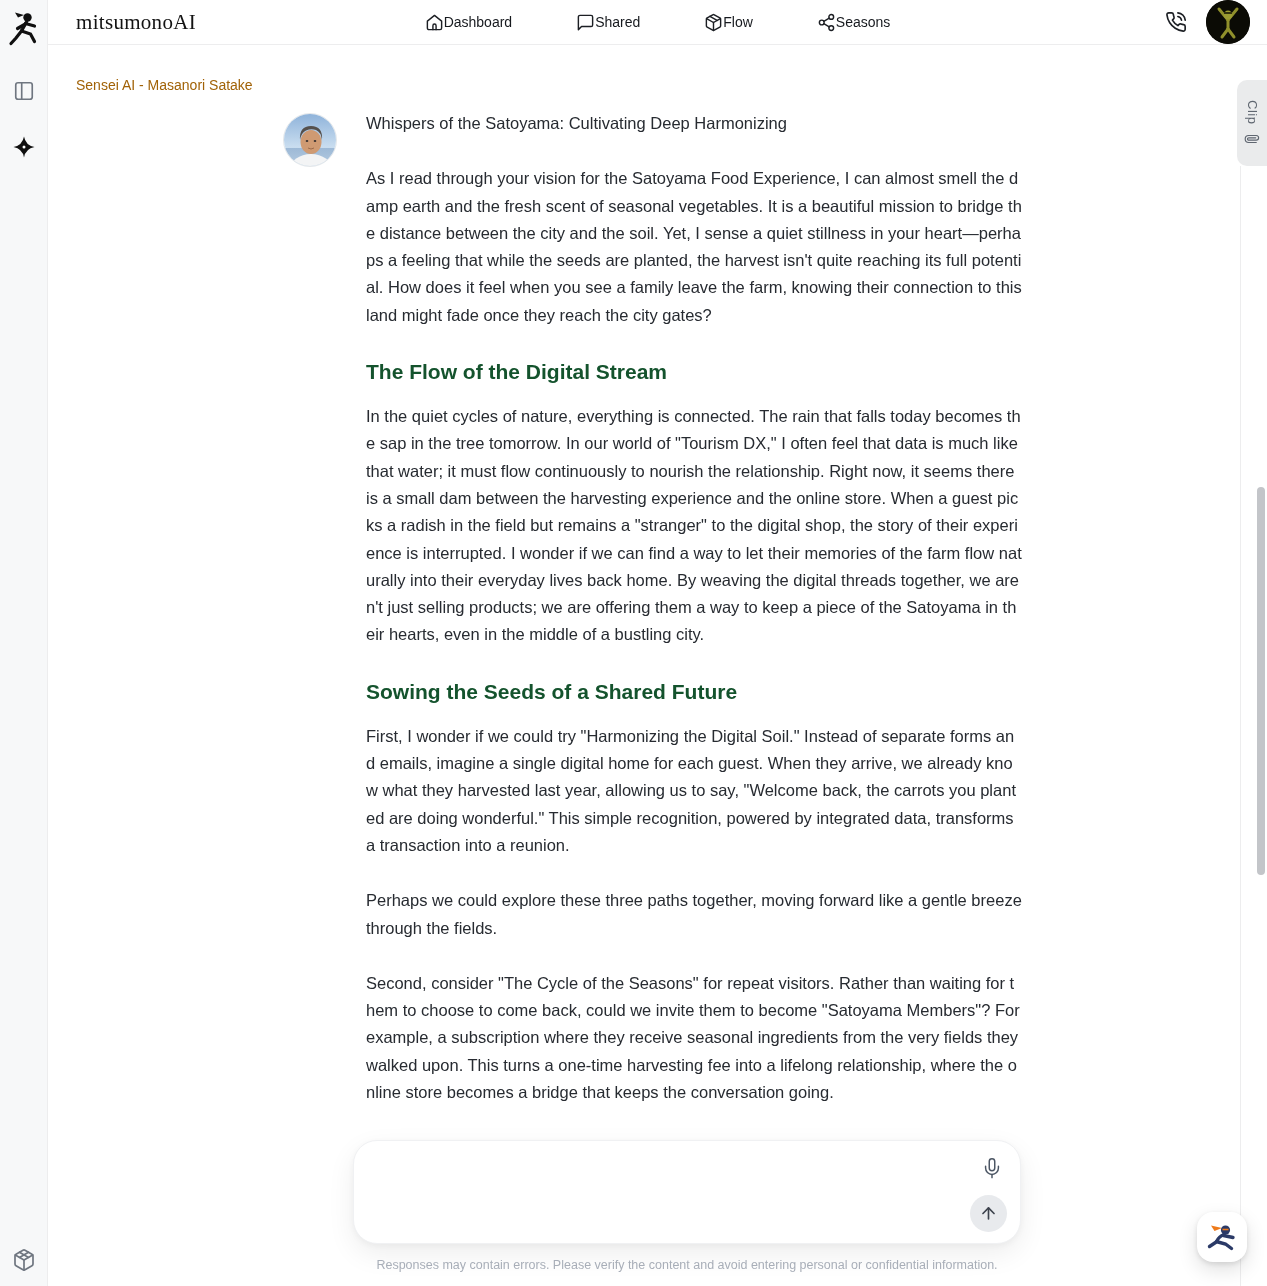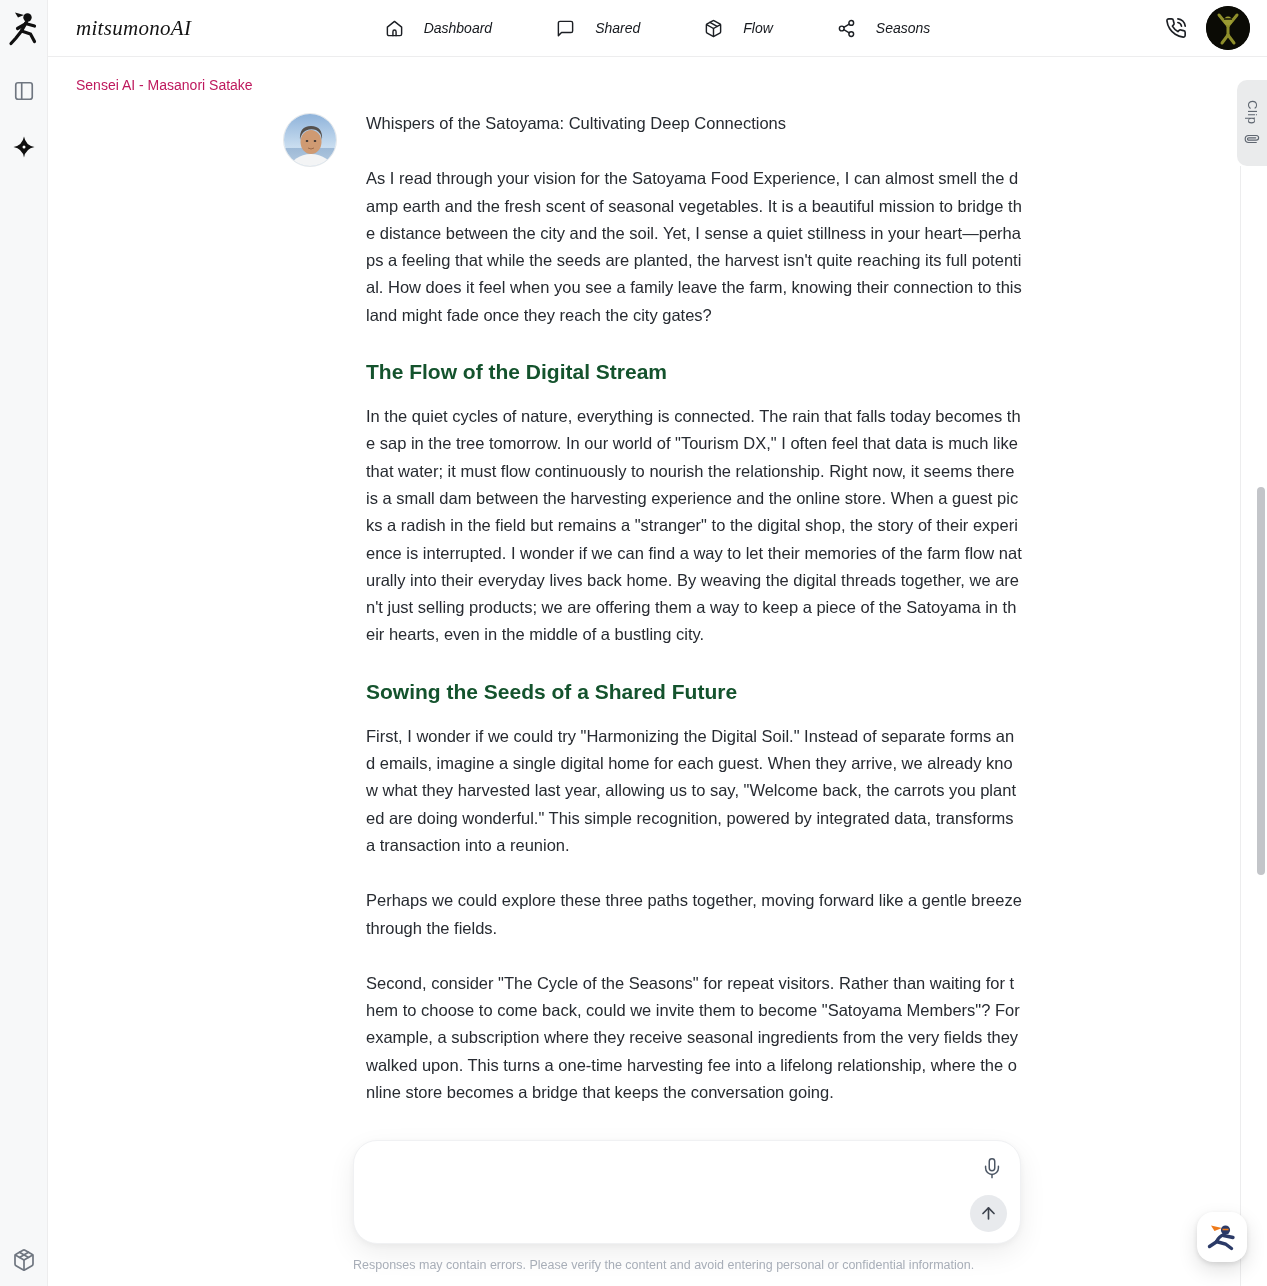--- a/index.html
+++ b/index.html
@@ -17,37 +17,37 @@
     display:flex; flex-direction:column; align-items:center;
   }
   .logo-btn { margin-top:9px; width:38px; height:40px; display:flex; align-items:center; justify-content:center; cursor:pointer; }
   .rail-btn { width:32px; height:32px; display:flex; align-items:center; justify-content:center; border-radius:6px; cursor:pointer; }
   .rail-btn.panel { margin-top:26px; }
   .rail-btn.spark { margin-top:24px; }
   .rail-btn.cube  { margin-top:auto; margin-bottom:10px; }
 
   
   .header {
-    position:absolute; left:48px; top:0; right:0; height:57px; background:#fff;
-    border-bottom:1px solid #ededee; z-index:40; display:flex; align-items:center;font-style:italic;
+    position:absolute; left:48px; top:0; right:0; height:45px; background:#fff;
+    border-bottom:1px solid #ededee; z-index:40; display:flex; align-items:center;
   }
   .brand {
     margin-left:28px; font-family:"Liberation Serif", serif; font-size:21px;
     font-weight:500; color:#131313; letter-spacing:.3px; white-space:nowrap;
   }
   .nav { position:absolute; left:330px; right:330px; display:flex; justify-content:center; gap:64px; }
-  .nav-item { display:flex; align-items:center; gap:20px; font-size:14px; color:#16191e; cursor:pointer; white-space:nowrap; }
+  .nav-item { display:flex; align-items:center; gap:0; font-size:14px; color:#16191e; cursor:pointer; white-space:nowrap; }
   .header-right { margin-left:auto; display:flex; align-items:center; gap:17px; padding-right:17px; }
   .phone-btn { width:26px; height:26px; display:flex; align-items:center; justify-content:center; cursor:pointer; }
   .avatar-user {
     width:44px; height:44px; border-radius:50%; overflow:hidden; cursor:pointer; background:#0b0b06;
   }
 
   
-  .breadcrumb { position:absolute; left:76px; top:77px; font-size:14px; color:#be185d; z-index:2; }
+  .breadcrumb { position:absolute; left:76px; top:77px; font-size:14px; color:#a16207; z-index:2; }
 
   
   .thread { position:absolute; left:283px; top:110px; width:739px; display:flex; gap:29px; z-index:1; }
   .msg-avatar {
     width:54px; height:54px; border-radius:50%; overflow:hidden; flex:none; margin-top:3px;
     border:1px solid #e3e7ea; box-shadow:0 0 0 2px #fff inset;
   }
   .msg-body { width:656px; font-size:16.5px; line-height:27.3px; color:#272b31; word-break:break-all; }
   .msg-title { font-size:16.5px; font-weight:400; margin:0 0 7px; }
   .msg-body h2 { font-size:21px; line-height:30px; font-weight:700; color:#14532d; margin:5px 0 16px; word-break:normal; }
@@ -64,21 +64,21 @@
     position:absolute; left:22px; top:15px; width:580px; height:72px; border:none; outline:none;
     resize:none; background:transparent; font-family:"Liberation Sans", sans-serif;
     font-size:15.5px; line-height:26px; color:#333;
   }
   .composer textarea::placeholder { color:#9ca3af; }
   .mic-btn { position:absolute; right:15px; top:14px; width:26px; height:26px; display:flex; align-items:center; justify-content:center; cursor:pointer; }
   .send-btn {
     position:absolute; right:13px; bottom:11px; width:37px; height:37px; border-radius:50%;
     background:#e8eaed; border:none; display:flex; align-items:center; justify-content:center; cursor:pointer;
   }
-  .disclaimer { position:absolute; left:353px; top:1258px; width:668px; font-size:12.5px; color:#a8aeb8; z-index:10; }
+  .disclaimer { position:absolute; left:353px; top:1258px; width:668px; text-align:center; font-size:12.5px; color:#a8aeb8; z-index:10; }
 
   
   .clip-tab {
     position:absolute; right:0; top:80px; width:30px; height:86px; background:#eaebec;
     border-radius:10px 0 0 10px; z-index:6; display:flex; flex-direction:column;
     align-items:center; justify-content:center; gap:7px; cursor:pointer; color:#5f6670;
   }
   .clip-label { writing-mode:vertical-rl; font-size:13px; letter-spacing:.5px; }
   .right-seam { position:absolute; right:26px; top:166px; bottom:0; width:1px; background:#ededee; z-index:6; }
   .scroll-thumb { position:absolute; right:2px; top:487px; width:8px; height:388px; border-radius:4px; background:#c3c5c9; z-index:30; cursor:pointer; }
@@ -223,21 +223,21 @@
       <ellipse cx="27" cy="55" rx="21" ry="15" fill="#f3f4f5"></ellipse>
       <ellipse cx="27" cy="28" rx="10.5" ry="12" fill="#cf9a72"></ellipse>
       <path d="M16 26 Q15 12 27 12 Q39 12 38 26 Q37 18 32 16 Q27 14.5 22 16.5 Q17 19 16 26 Z" fill="#55504c"></path>
       <ellipse cx="23" cy="27" rx="1.3" ry="1" fill="#3a3230"></ellipse>
       <ellipse cx="31" cy="27" rx="1.3" ry="1" fill="#3a3230"></ellipse>
       <path d="M24 34 Q27 36 30 34" stroke="#9c6b4a" stroke-width="1" fill="none"></path>
     </svg>
   </div>
 
   <div class="msg-body">
-    <p class="msg-title">Whispers of the Satoyama: Cultivating Deep Connections</p>
+    <p class="msg-title">Whispers of the Satoyama: Cultivating Deep Harmonizing</p>
     <p>As I read through your vision for the Satoyama Food Experience, I can almost smell the damp earth and the fresh scent of seasonal vegetables. It is a beautiful mission to bridge the distance between the city and the soil. Yet, I sense a quiet stillness in your heart—perhaps a feeling that while the seeds are planted, the harvest isn't quite reaching its full potential. How does it feel when you see a family leave the farm, knowing their connection to this land might fade once they reach the city gates?</p>
 
     <h2>The Flow of the Digital Stream</h2>
     <p>In the quiet cycles of nature, everything is connected. The rain that falls today becomes the sap in the tree tomorrow. In our world of "Tourism DX," I often feel that data is much like that water; it must flow continuously to nourish the relationship. Right now, it seems there is a small dam between the harvesting experience and the online store. When a guest picks a radish in the field but remains a "stranger" to the digital shop, the story of their experience is interrupted. I wonder if we can find a way to let their memories of the farm flow naturally into their everyday lives back home. By weaving the digital threads together, we aren't just selling products; we are offering them a way to keep a piece of the Satoyama in their hearts, even in the middle of a bustling city.</p>
 
     <h2>Sowing the Seeds of a Shared Future</h2>
     <p>First, I wonder if we could try "Harmonizing the Digital Soil." Instead of separate forms and emails, imagine a single digital home for each guest. When they arrive, we already know what they harvested last year, allowing us to say, "Welcome back, the carrots you planted are doing wonderful." This simple recognition, powered by integrated data, transforms a transaction into a reunion.</p>
     <p>Perhaps we could explore these three paths together, moving forward like a gentle breeze through the fields.</p>
     <p>Second, consider "The Cycle of the Seasons" for repeat visitors. Rather than waiting for them to choose to come back, could we invite them to become "Satoyama Members"? For example, a subscription where they receive seasonal ingredients from the very fields they walked upon. This turns a one-time harvesting fee into a lifelong relationship, where the online store becomes a bridge that keeps the conversation going.</p>
     <p>Third, let the voices of the village travel with the vegetables, so that each delivery carries a small story from the fields back into the city kitchens and hearts.</p>

